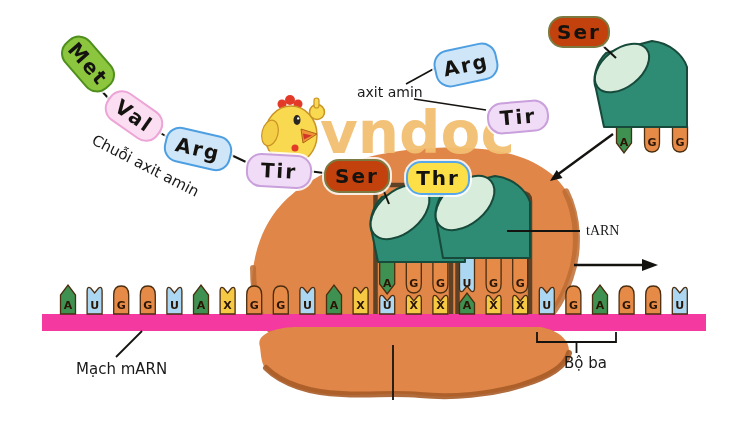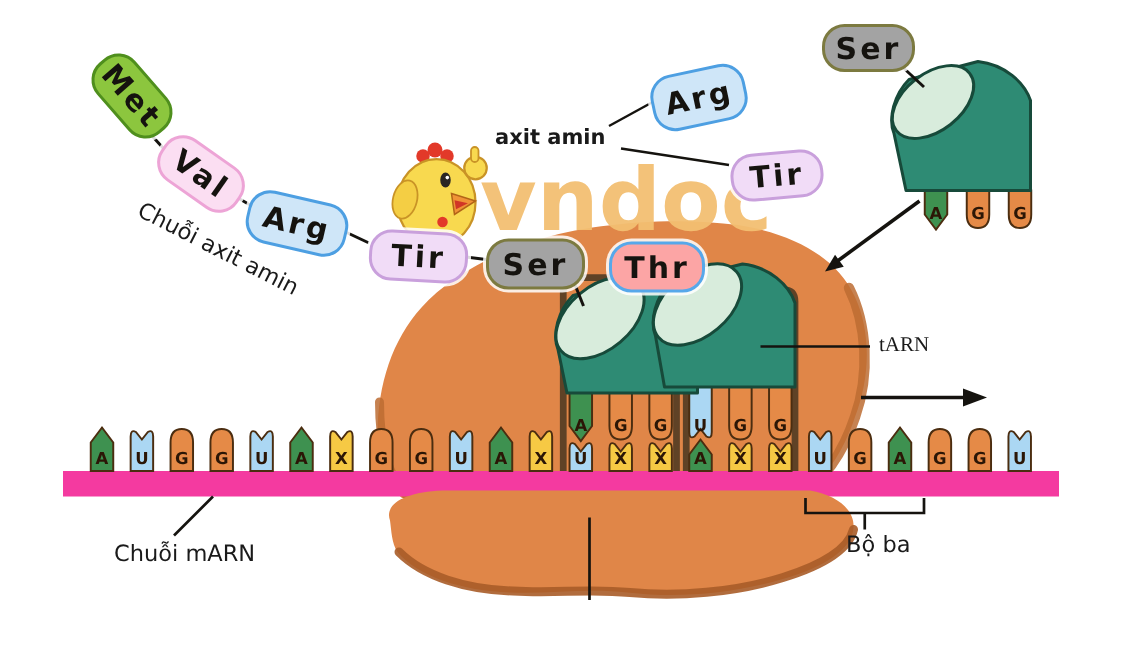--- a/index.html
+++ b/index.html
@@ -6,22 +6,22 @@
   #stage{position:relative;width:753px;height:437px;background:#ffffff;overflow:hidden;
          font-family:"DejaVu Sans","Liberation Sans",sans-serif;}
   #artwork{position:absolute;left:0;top:0;z-index:1;}
   .aa-box{position:absolute;z-index:3;display:flex;align-items:center;justify-content:center;
           border-radius:15px;border:2.5px solid #000;font-weight:bold;font-size:20px;
           letter-spacing:2px;color:#15130f;box-shadow:0 0 0 2px rgba(255,255,255,.85);}
   .aa-met{background:#8cc63e;border-color:#4f8f1d;}
   .aa-val{background:#fbdef2;border-color:#eda4d6;}
   .aa-arg{background:#cfe6f8;border-color:#4d9fe2;}
   .aa-tir{background:#f1dcf7;border-color:#c9a0dc;}
-  .aa-ser{background:#a3a3a3;border-color:#7c7a40;}
-  .aa-thr{background:#fca5a5;border-color:#57a8ea;}
+  .aa-ser{background:#c2410c;border-color:#7c7a40;}
+  .aa-thr{background:#fde047;border-color:#57a8ea;}
   .lbl{position:absolute;z-index:3;color:#1a1a1a;font-size:15px;white-space:nowrap;}
   .lbl-small{font-size:14px;}
   #watermark-text{position:absolute;z-index:2;left:320px;top:104px;font-size:58px;font-weight:bold;
           color:#f3bf72;opacity:.95;letter-spacing:0px;line-height:1;}
 </style>
 </head>
 <body>
 
 <div id="stage">
 
@@ -178,17 +178,17 @@
   <div class="aa-box aa-val" style="left:103px;top:99px;width:58px;height:30px;transform:rotate(35deg);">Val</div>
   <div class="aa-box aa-arg" style="left:164px;top:131px;width:64px;height:32px;transform:rotate(13deg);">Arg</div>
   <div class="aa-box aa-tir" style="left:246px;top:154px;width:62px;height:30px;transform:rotate(3deg);">Tir</div>
   <div class="aa-box aa-ser" style="left:324px;top:159px;width:62px;height:30px;">Ser</div>
   <div class="aa-box aa-thr" style="left:406px;top:161px;width:60px;height:30px;">Thr</div>
   <div class="aa-box aa-arg" style="left:434px;top:46px;width:60px;height:34px;transform:rotate(-12deg);">Arg</div>
   <div class="aa-box aa-tir" style="left:487px;top:101px;width:58px;height:28px;transform:rotate(-5deg);">Tir</div>
   <div class="aa-box aa-ser" style="left:548px;top:16px;width:58px;height:28px;">Ser</div>
 
   <div class="lbl" style="left:97px;top:131px;transform:rotate(27deg);transform-origin:left top;">Chuỗi axit amin</div>
-  <div class="lbl lbl-small" style="left:330px;top:84px;font-weight:bold;">axit amin</div>
+  <div class="lbl lbl-small" style="left:357px;top:84px;">axit amin</div>
   <div class="lbl lbl-small" style="left:586px;top:223px;font-family:Liberation Serif, serif;">tARN</div>
   <div class="lbl" style="left:547px;top:354px;width:60px;text-align:right;">Bộ ba</div>
-  <div class="lbl" style="left:76px;top:360px;">Chuỗi mARN</div>
+  <div class="lbl" style="left:76px;top:360px;">Mạch mARN</div>
 </div>
 
 </body></html>

